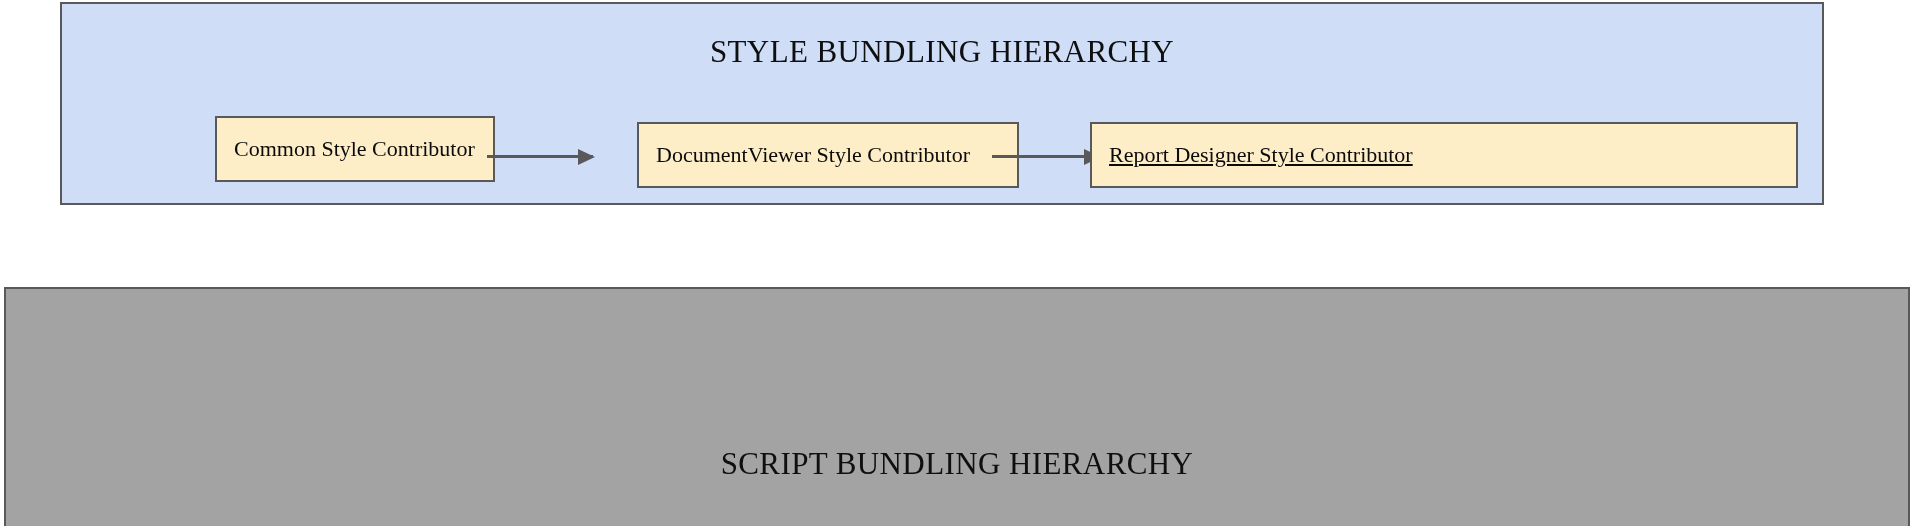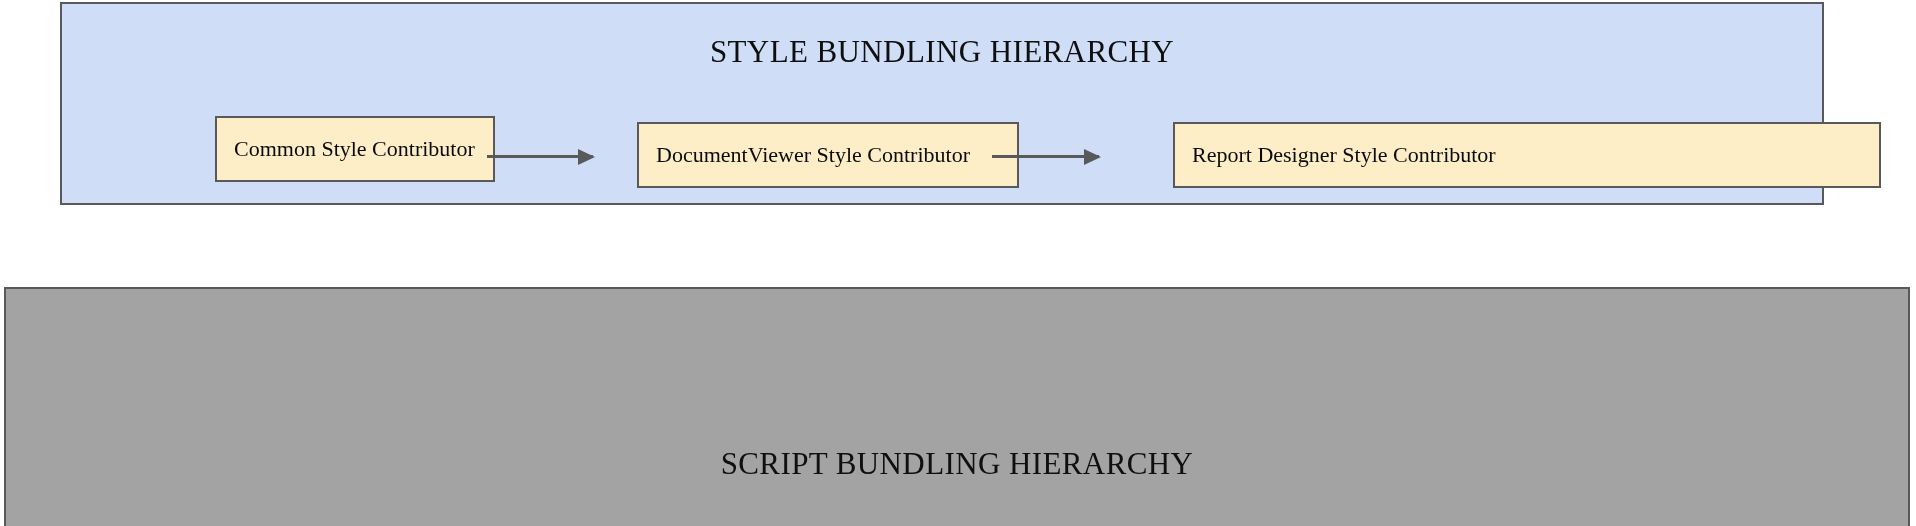--- a/index.html
+++ b/index.html
@@ -80,21 +80,21 @@
   }
 
   .node-style {
     background: #fdeec8;
     height: 66px;
   }
 
   
   .n-style-0 { left: 153px; top: 112px; width: 280px; }
   .n-style-1 { left: 575px; top: 118px; width: 382px; }
-  .n-style-2 { left: 1111px; top: 118px; width: 708px; }
+  .n-style-2 { left: 1028px; top: 118px; width: 708px; text-decoration: underline; }
 
   .arrow {
     position: absolute;
     height: 0;
     border-top: 3px solid #59595c;
   }
   .arrow::after {
     content: "";
     position: absolute;
     right: -2px;

